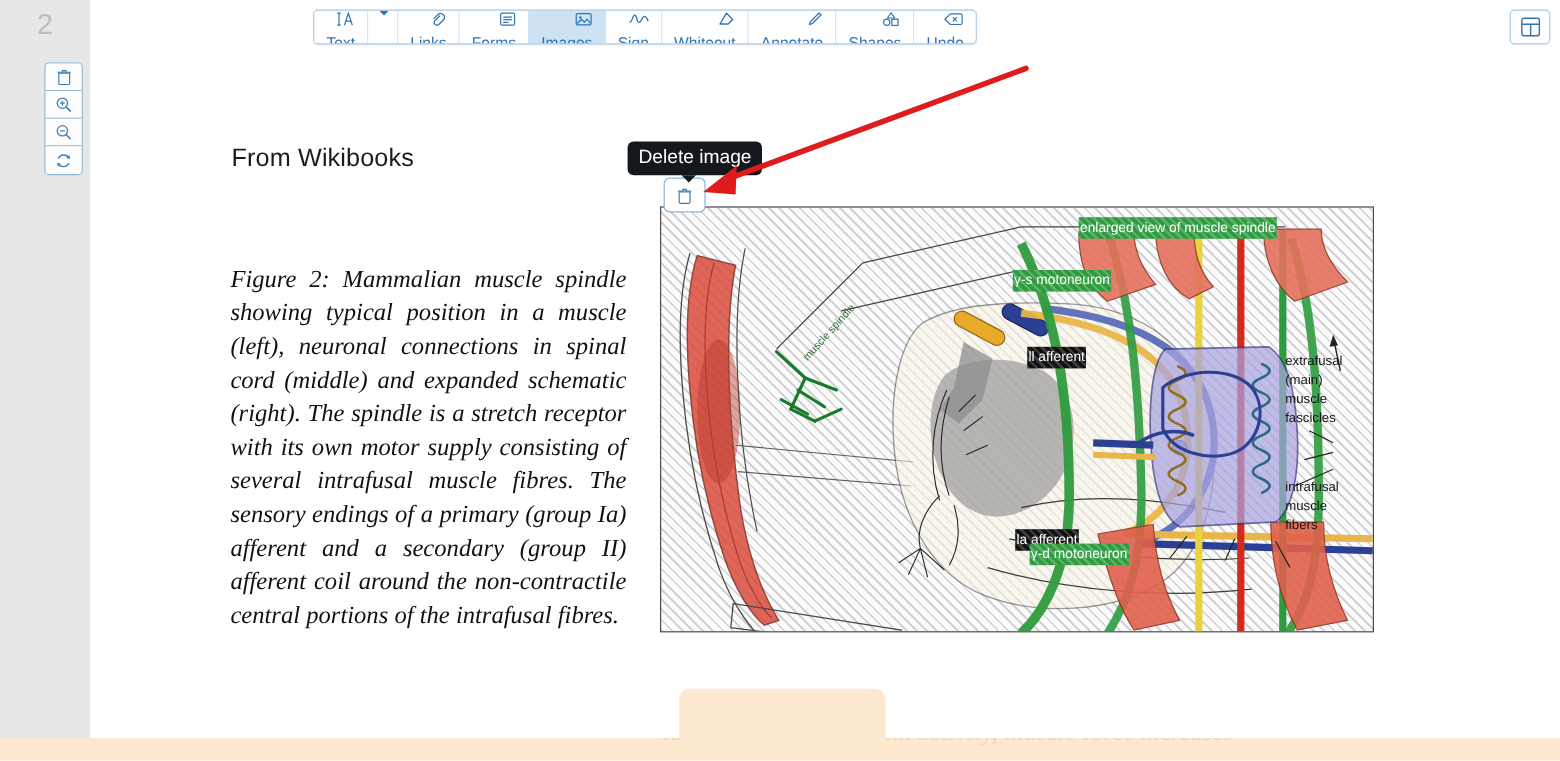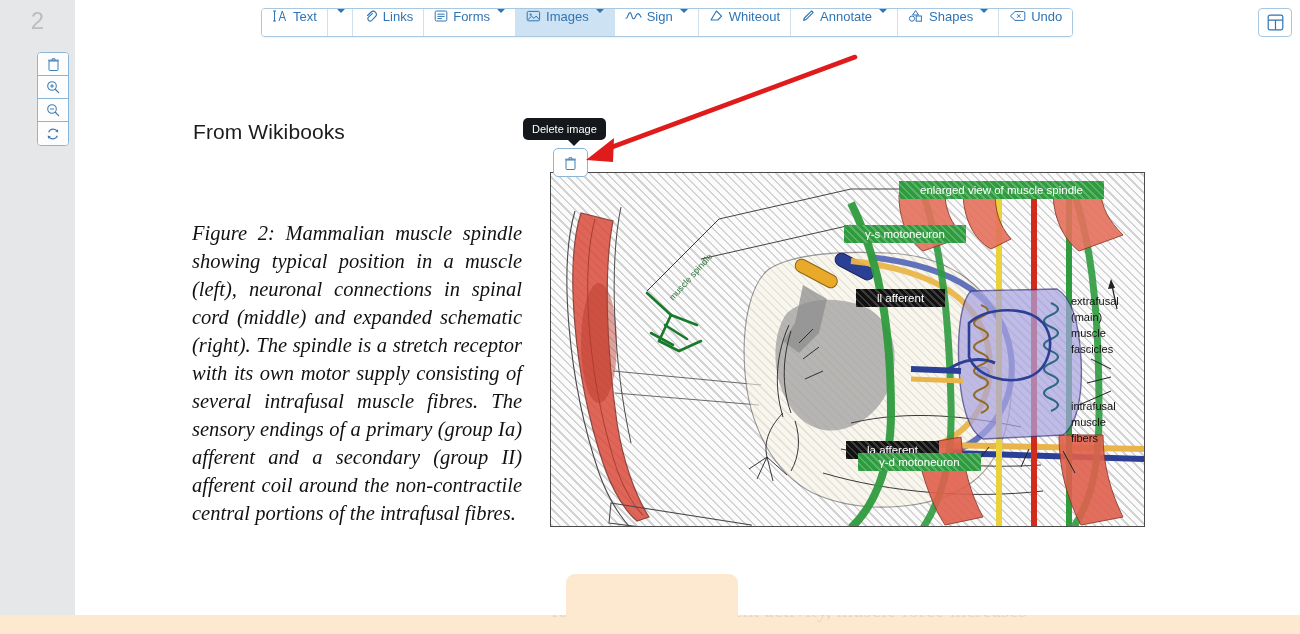--- a/index.html
+++ b/index.html
@@ -36,25 +36,25 @@
 
   
   .toolbar {
     position: absolute; left: 261px; top: 8px; height: 29px;
     display: flex; align-items: stretch;
     border: 1px solid #a8c8e2; border-radius: 4px; overflow: hidden;
     background: #ffffff;
     box-shadow: 0 1px 2px rgba(0,0,0,.06);
   }
   .tb-item {
-    display: flex; align-items: flex-start; gap: 5px;
+    display: flex; align-items: flex-end; gap: 5px;
     padding: 0 10px;
     border-right: 1px solid #cfe0ef;
     color: #2f74b5; font-size: 13px; white-space: nowrap;
-    cursor: pointer; background: #ffffff;
+    cursor: pointer; background: #ffffff; flex-direction: column;
   }
   .tb-item:last-child { border-right: none; }
   .tb-item.active { background: #cde3f4; }
   .tb-item.caret-only { padding: 0 7px; }
   .tb-caret {
     width: 0; height: 0; margin-left: 2px;
     border-left: 4px solid transparent; border-right: 4px solid transparent;
     border-top: 4px solid #2f74b5;
   }
   .tb-ico { display:flex; align-items:center; }
@@ -92,42 +92,42 @@
     border: 1px solid #4a4a4a;
     background:
       repeating-linear-gradient(45deg,
         #d3d3d3 0px, #d3d3d3 1.6px,
         #fbfbfb 1.6px, #fbfbfb 6px);
     overflow: hidden;
   }
   .fig-svg { position:absolute; left:0; top:0; }
   .fig-label {
     position: absolute; font-family: "Liberation Sans", sans-serif;
-    font-size: 11.5px; color: #ffffff; padding: 2px 21px;
+    font-size: 11.5px; color: #ffffff; padding: 2px 1px;
     white-space: nowrap; line-height: 14px; font-weight: 500;
   }
   .lbl-green { background:#2e9b3e; background-image: repeating-linear-gradient(45deg,rgba(255,255,255,.22) 0 2px, transparent 2px 5px); }
   .lbl-black { background:#111111; background-image: repeating-linear-gradient(45deg,rgba(255,255,255,.18) 0 2px, transparent 2px 5px); margin-top: 36px; }
   .fig-plain {
     position: absolute; font-size: 11px; color: #111; line-height: 16px;
     white-space: pre-line; font-family: "Liberation Sans", sans-serif;
   }
 
   
   .del-btn {
     position: absolute; left: 553px; top: 148px;
     width: 35px; height: 29px;
     background: #ffffff; border: 1px solid #8bb5d6; border-radius: 5px;
     display: flex; align-items: center; justify-content: center; cursor: pointer;
     z-index: 6;
   }
   .tooltip {
     position: absolute; left: 523px; top: 118px;
     background: #14181c; color: #ffffff;
-    font-size: 11px; padding: 5px 9px; border-radius: 5px;
+    font-size: 16px; padding: 5px 9px; border-radius: 5px;
     white-space: nowrap; z-index: 7;
   }
   .tooltip::after {
     content: ""; position: absolute; left: 45px; bottom: -6px;
     border-left: 6px solid transparent; border-right: 6px solid transparent;
     border-top: 6px solid #14181c;
   }
 
   
   .arrow-layer { position: absolute; left:0; top:0; width:1300px; height:634px; pointer-events:none; z-index: 8; }

